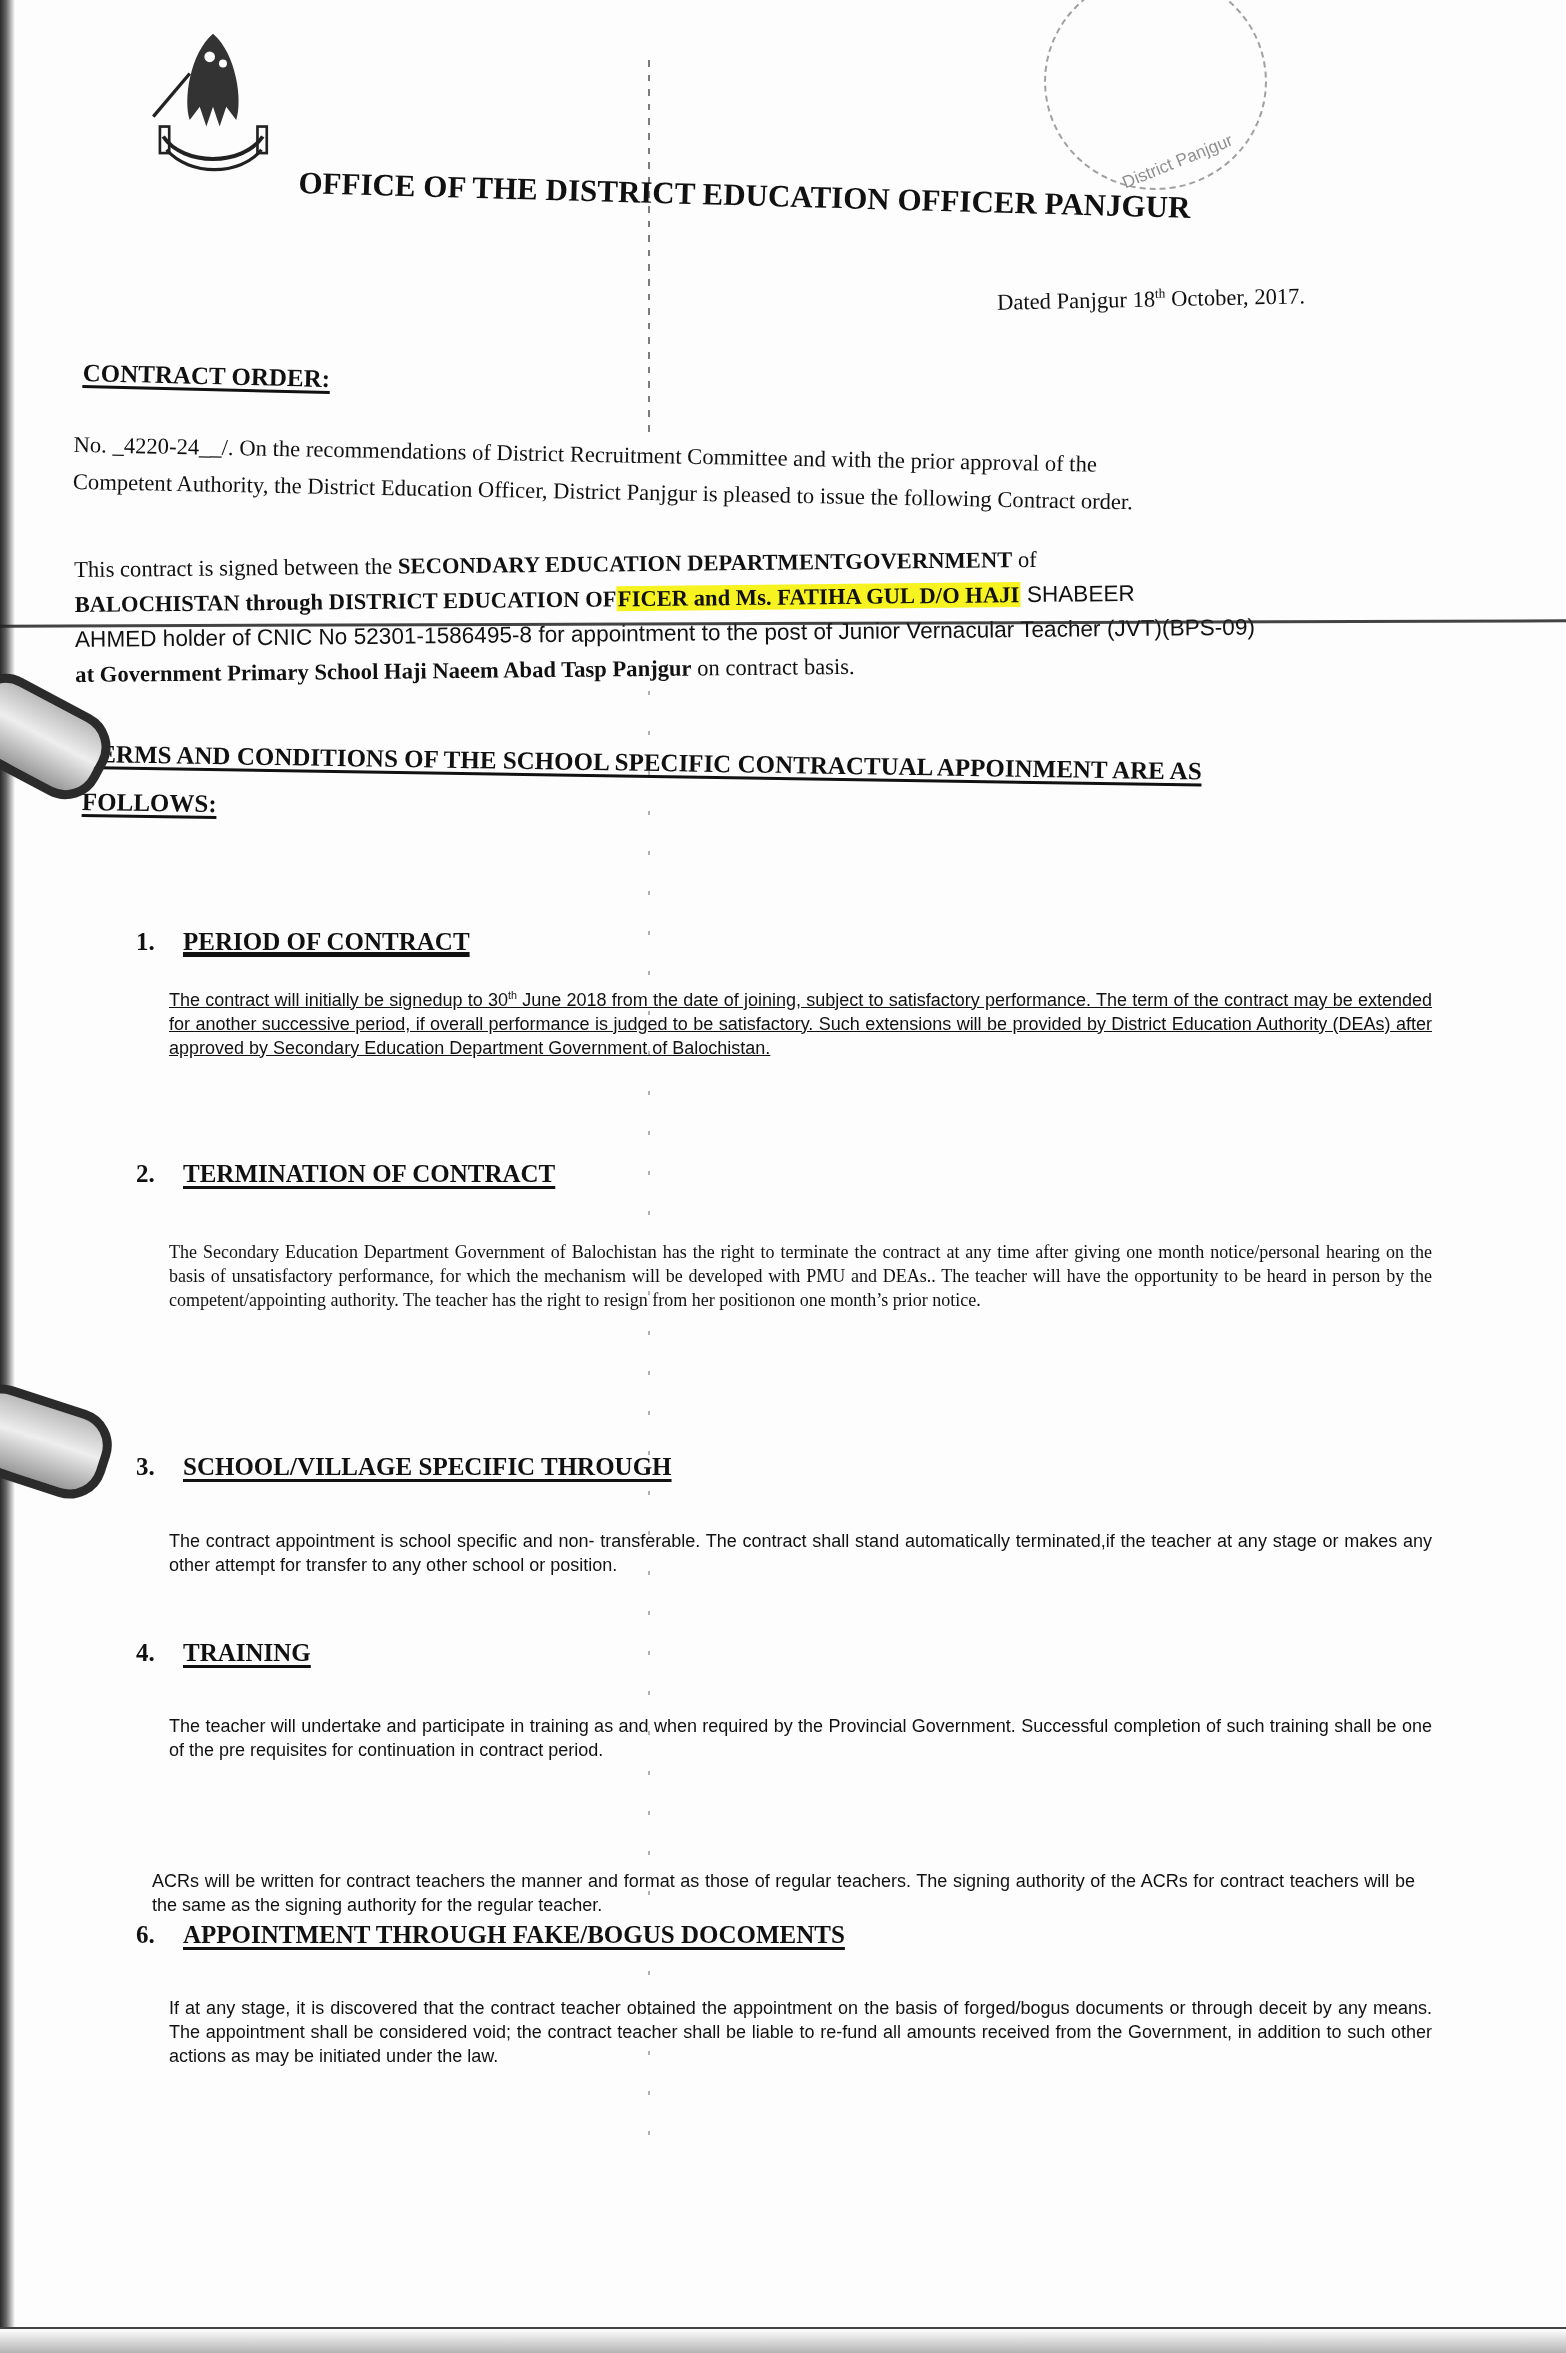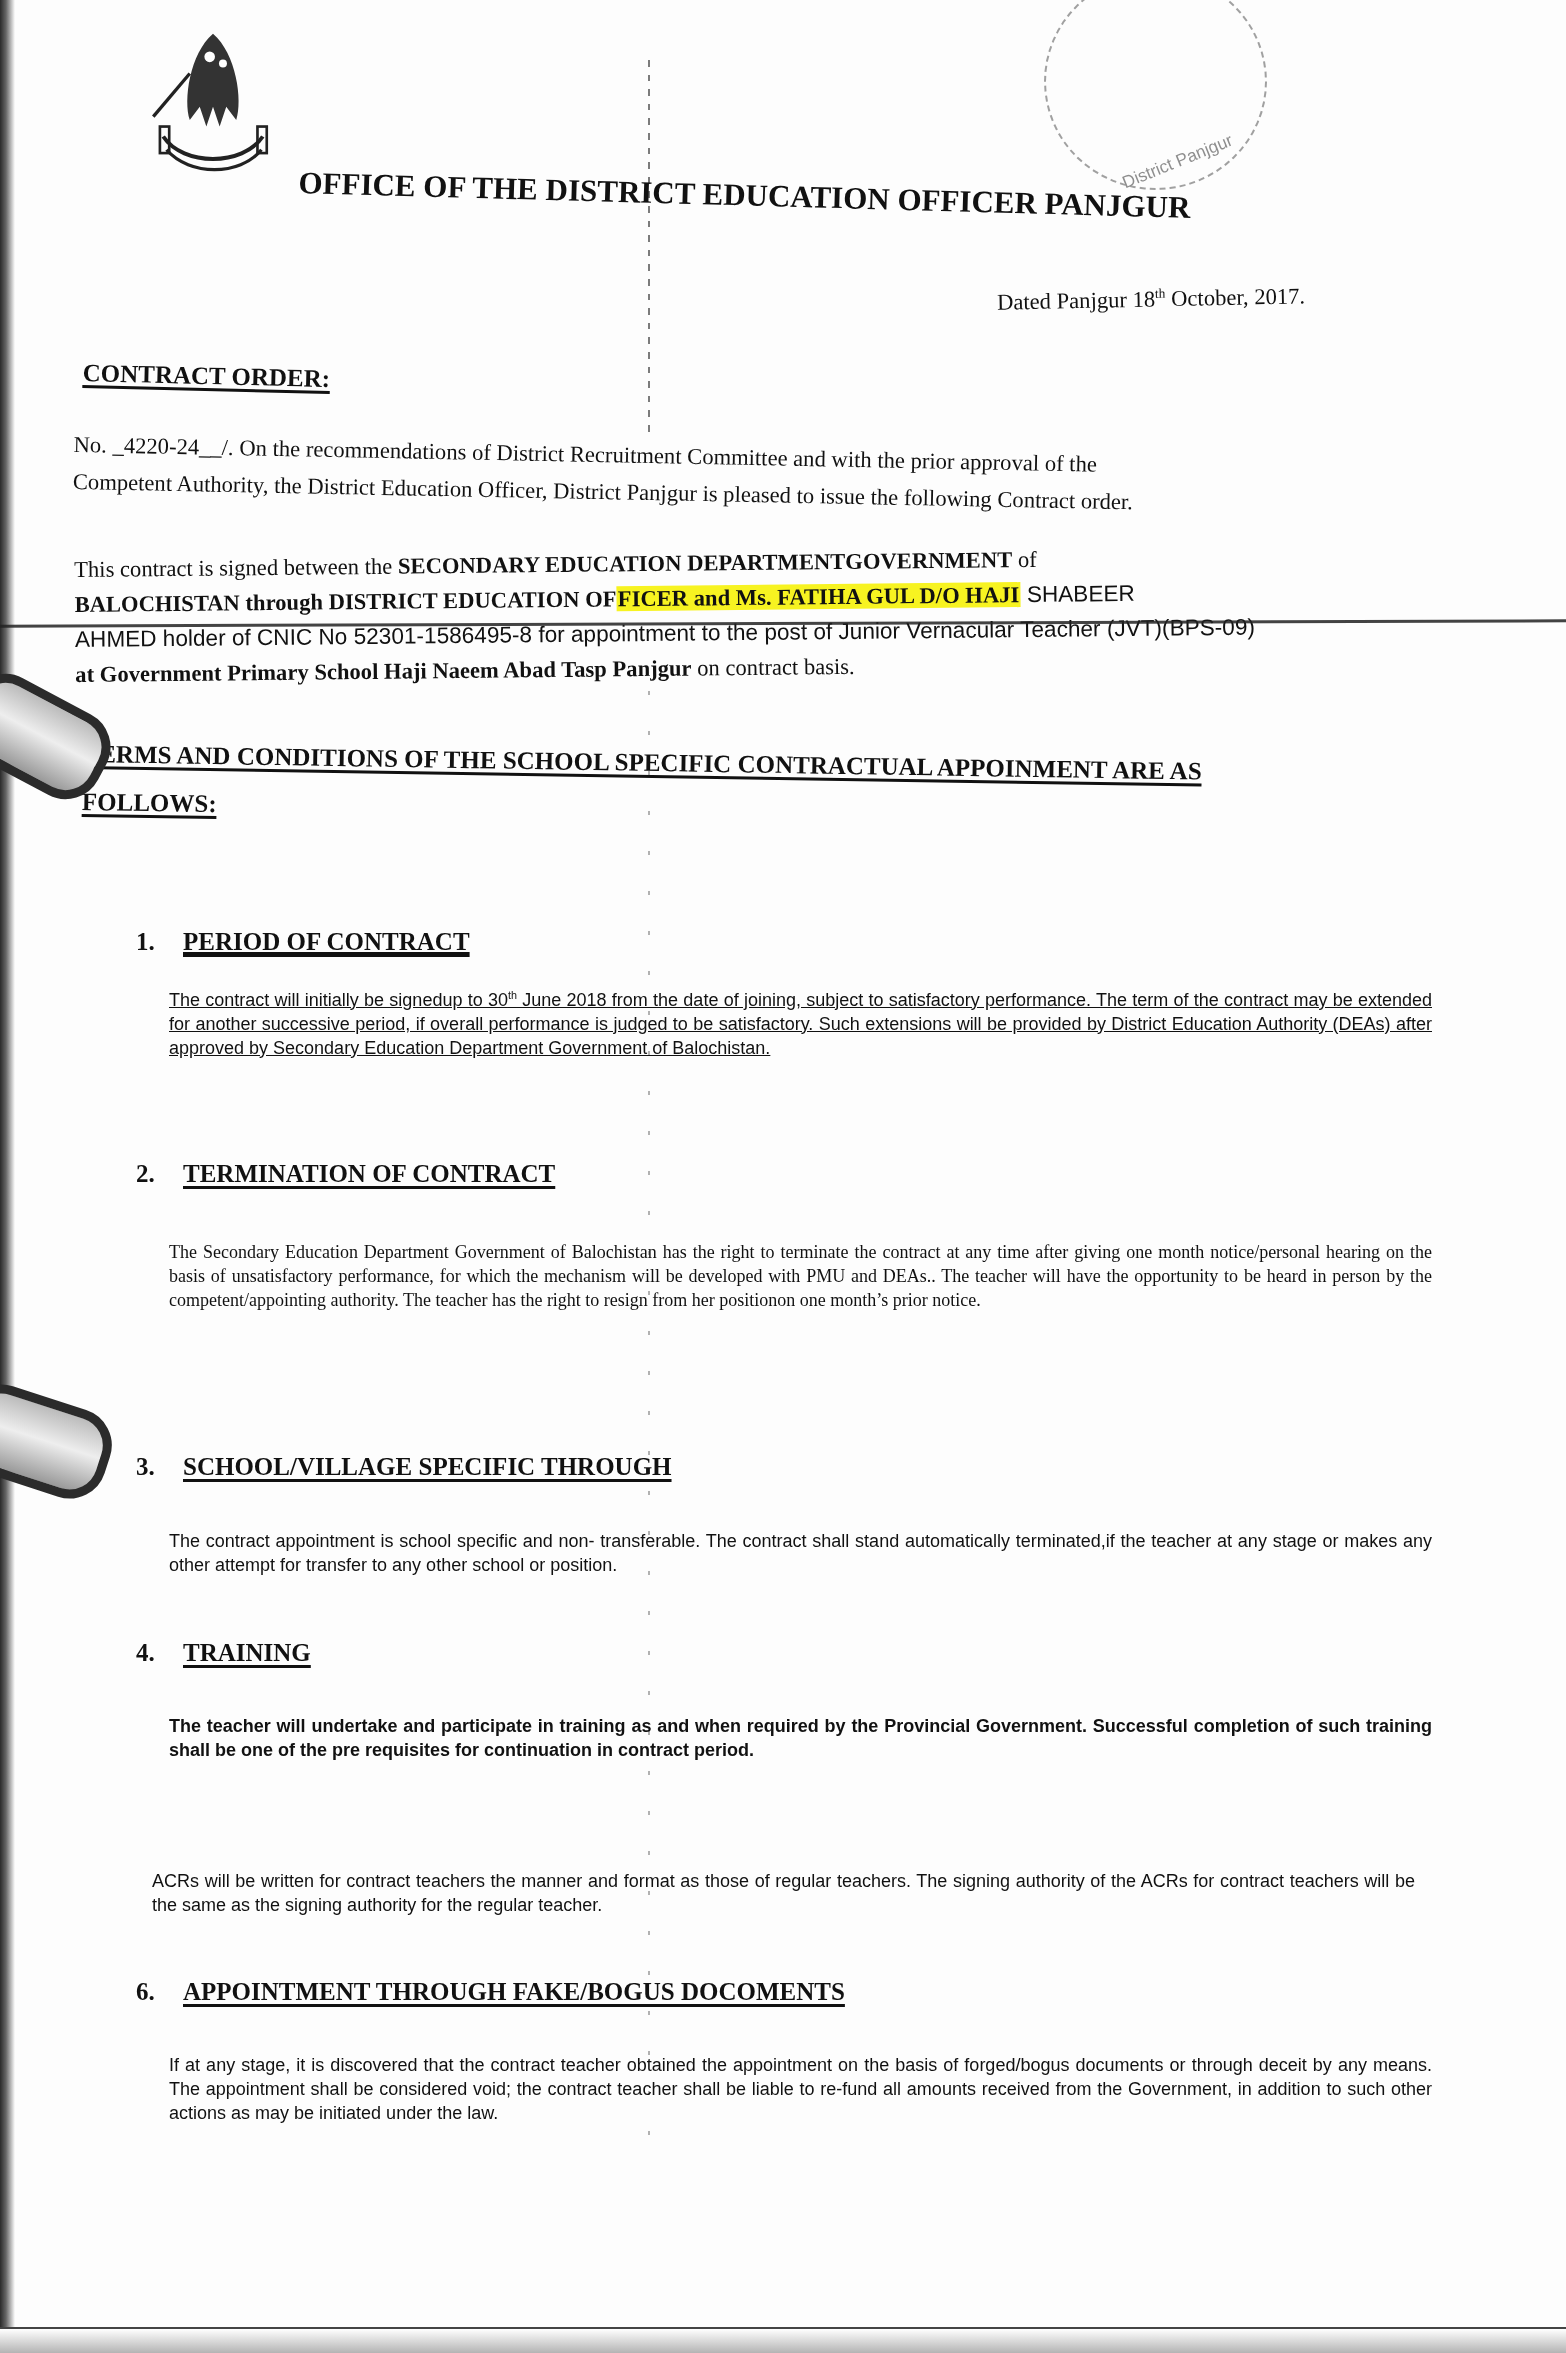--- a/index.html
+++ b/index.html
@@ -42,23 +42,23 @@
 
     
     .section { position: absolute; left: 136px; }
     .sec-head { font-size: 25px; font-weight: bold; white-space: nowrap; }
     .sec-head .num { display: inline-block; width: 47px; }
     .sec-head .lbl { text-decoration: underline; text-decoration-thickness: 2.7px; text-underline-offset: 4px; }
     .sec-body { margin-left: 33px; font-size: 18px; line-height: 24px; width: 1263px; text-align: justify; }
     .s1 { top: 928px; text-decoration: underline; } .s1 .sec-body { margin-top: 26.6px; }
     .s2 { top: 1160px; } .s2 .sec-body { margin-top: 52px; font-family: Liberation Serif, serif; }
     .s3 { top: 1453px; } .s3 .sec-body { margin-top: 48px; }
-    .s4 { top: 1639px; } .s4 .sec-body { margin-top: 47px; font-weight: bold; }
+    .s4 { top: 1639px; } .s4 .sec-body { margin-top: 47px; }
     .s5 { top: 1819px; } .s5 .sec-body { margin-top: 50px; margin-left: 16px; }
-    .s6 { top: 1978px; } .s6 .sec-body { margin-top: 47px; }
+    .s6 { top: 1921px; } .s6 .sec-body { margin-top: 47px; }
     sup { font-size: 60%; }
 
     
     .ring { position: absolute; left: -40px; width: 133px; height: 73px; border-radius: 37px;
       border: 9.3px solid #2b2b2b; background: linear-gradient(#bbb, #eee 45%, #999); }
     .ring1 { top: 691px; transform: rotate(28deg); }
     .ring2 { top: 1396px; transform: rotate(18deg); }
     .left-edge { position: absolute; left: 0; top: 0; width: 14.6px; height: 2354px;
       background: linear-gradient(90deg, #2a2a2a, #666 40%, transparent); }
     .bottom-edge { position: absolute; left: 0; top: 2327px; width: 1567px; height: 26.6px;

